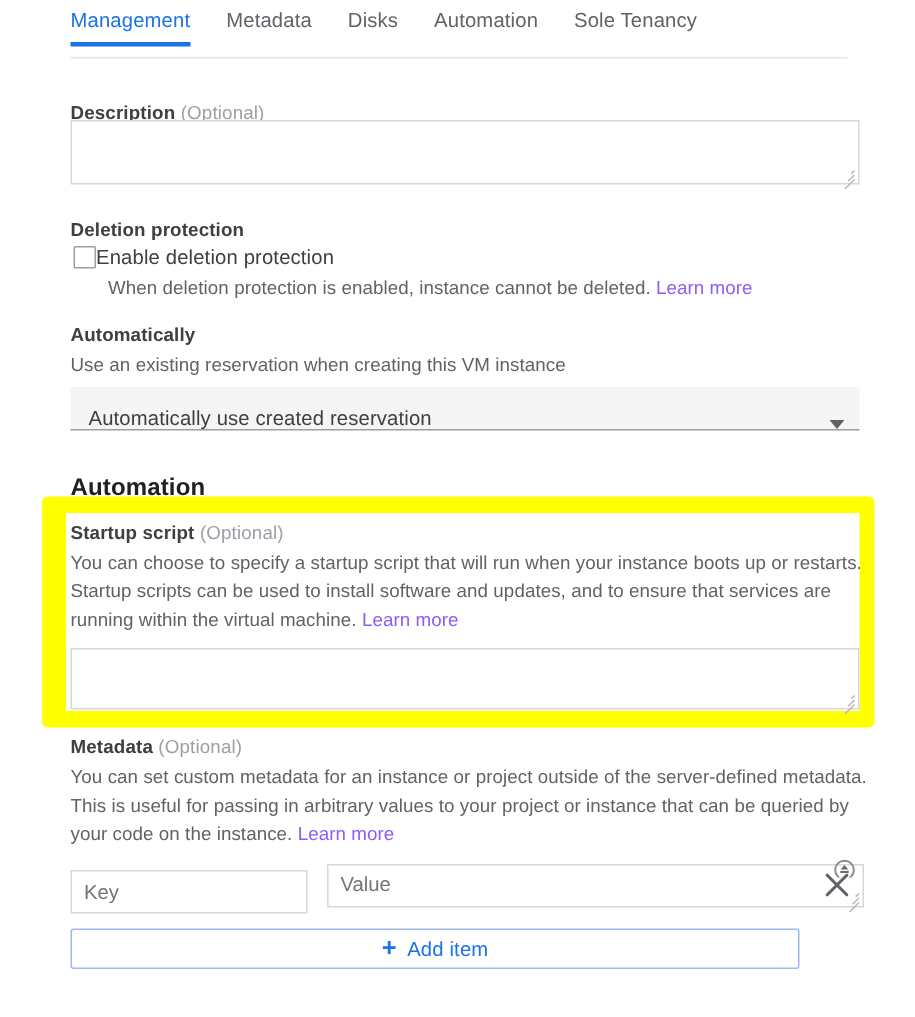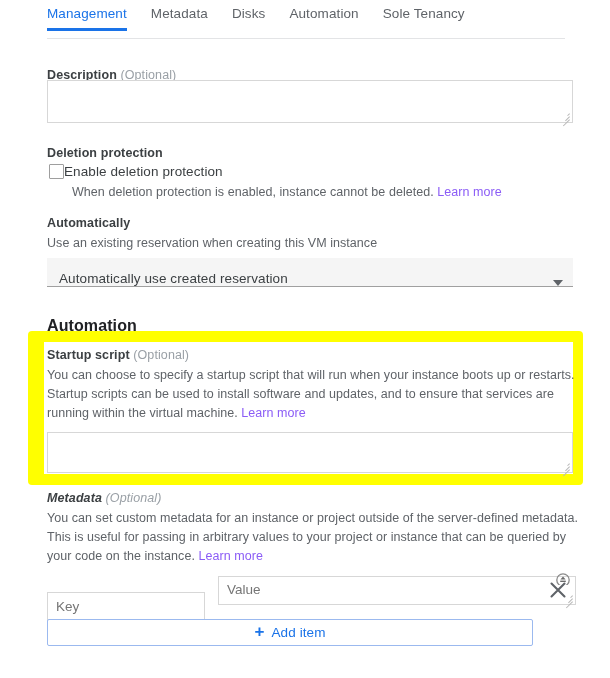--- a/index.html
+++ b/index.html
@@ -209,34 +209,34 @@
   #ss-help  { position: absolute; left: 47px; top: 366px; width: 530px; }
   #ss-area {
     position: absolute;
     left: 47px;
     top: 432px;
     width: 526px;
     height: 41px;
   }
 
   
-  #md-label { position: absolute; left: 47px; top: 491px; font-style: italic; }
+  #md-label { position: absolute; left: 47px; top: 491px; }
   #md-help  { position: absolute; left: 47px; top: 509px; width: 532px; }
 
   #md-row {
     position: absolute;
     left: 47px;
     top: 576px;
     width: 530px;
     height: 29px;
   }
   #md-key {
     position: absolute;
     left: 0;
-    top: 16px;
+    top: 4px;
     width: 158px;
     height: 29px;
     background: #fff;
     border: 1px solid #d7d7d7;
     box-sizing: border-box;
     font-family: "Liberation Sans", sans-serif;
     font-size: 13.5px;
     color: #3c4043;
     padding: 12px 8px;
     outline: none;

